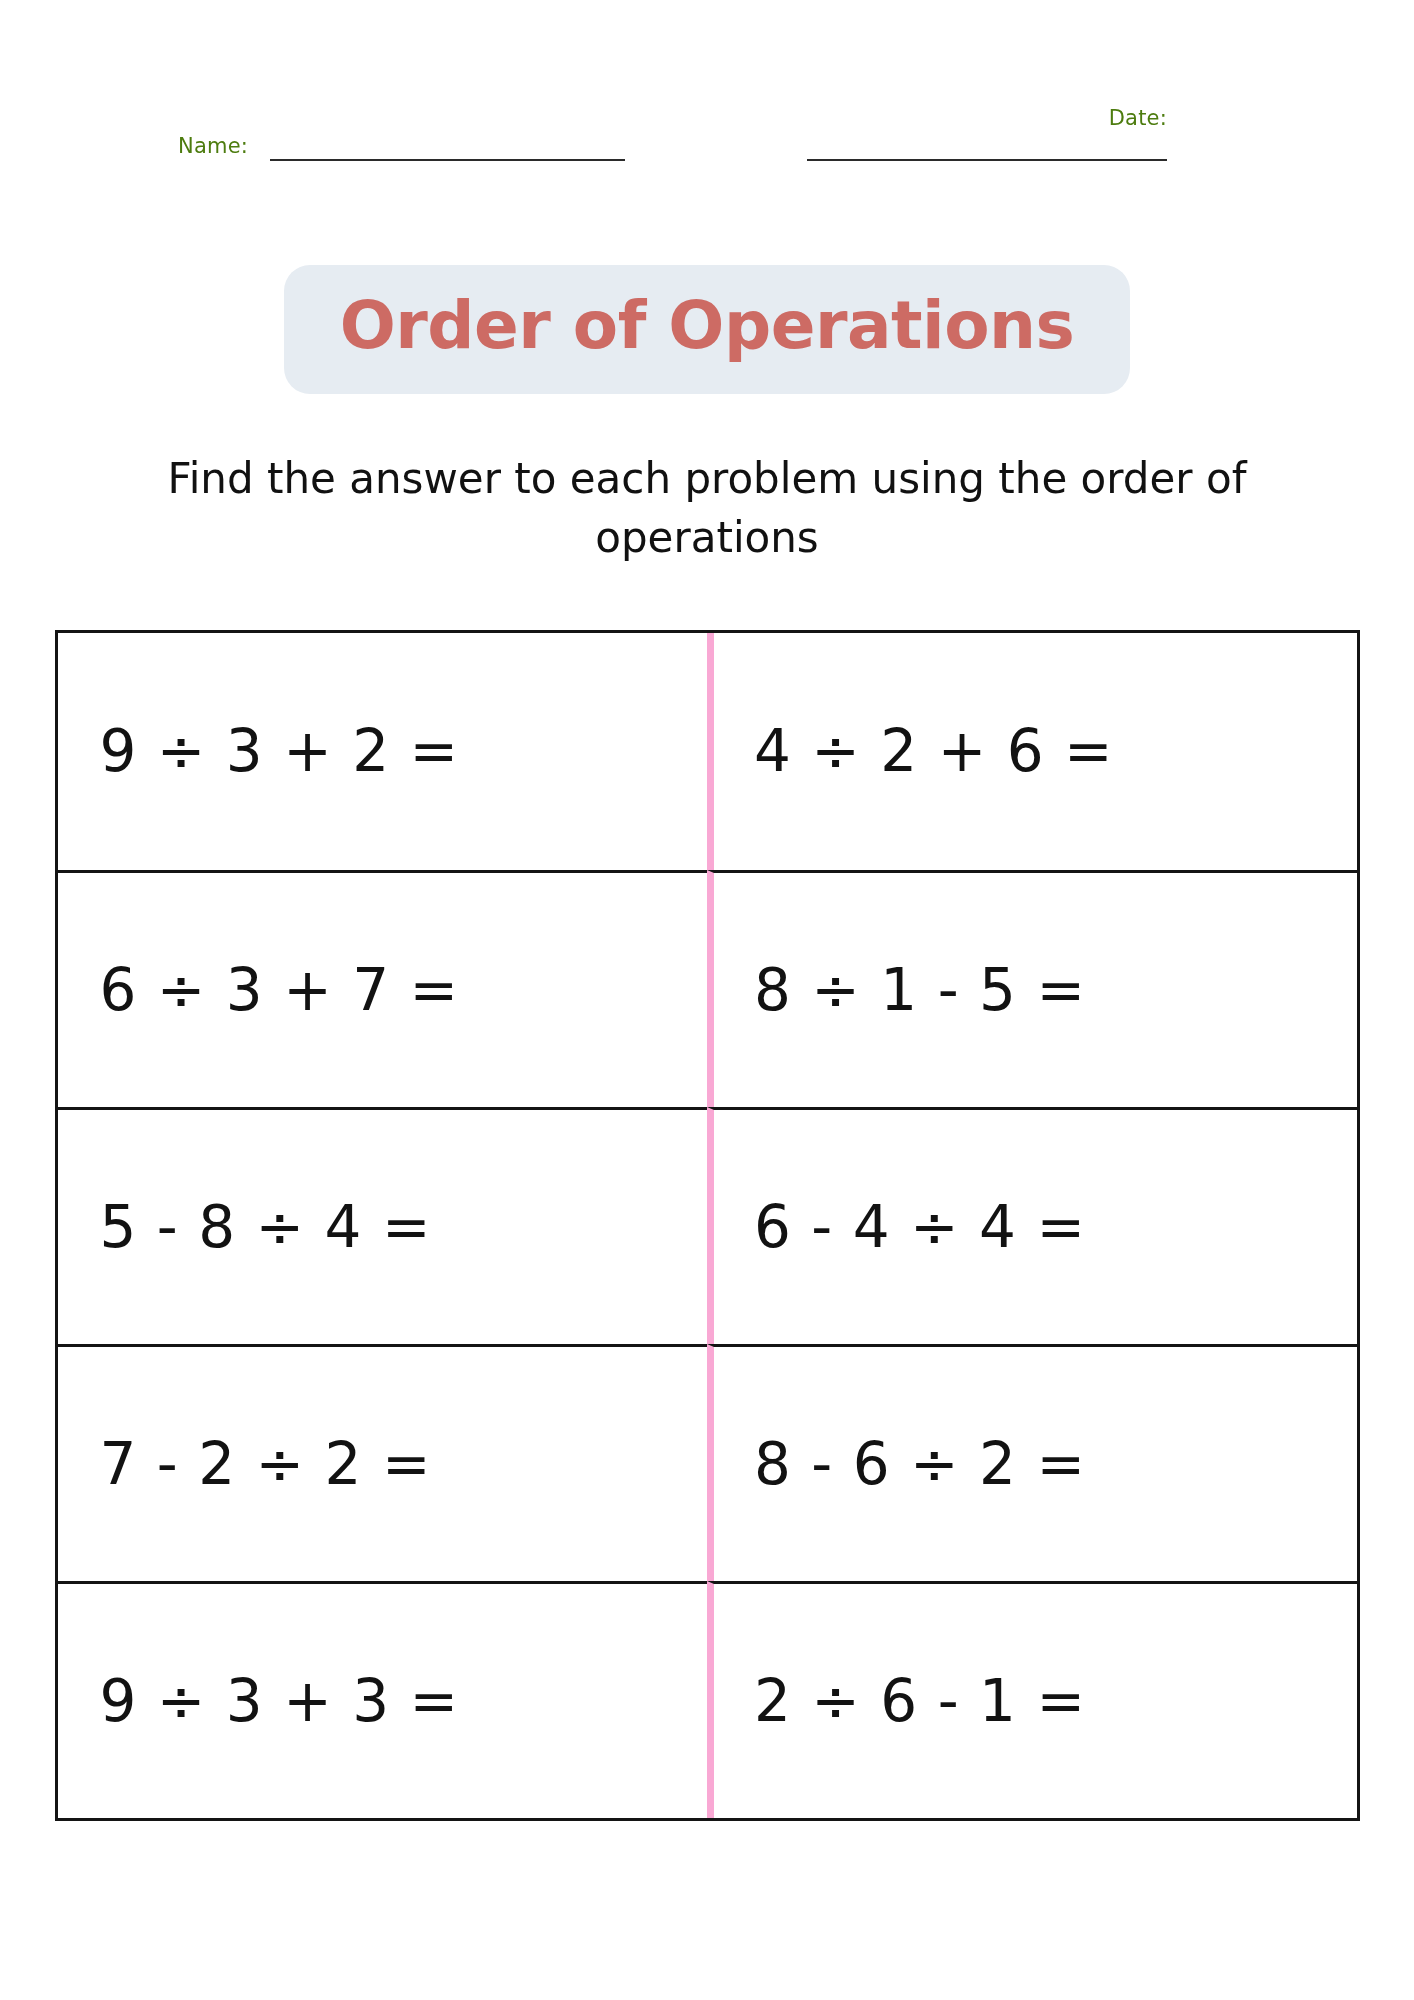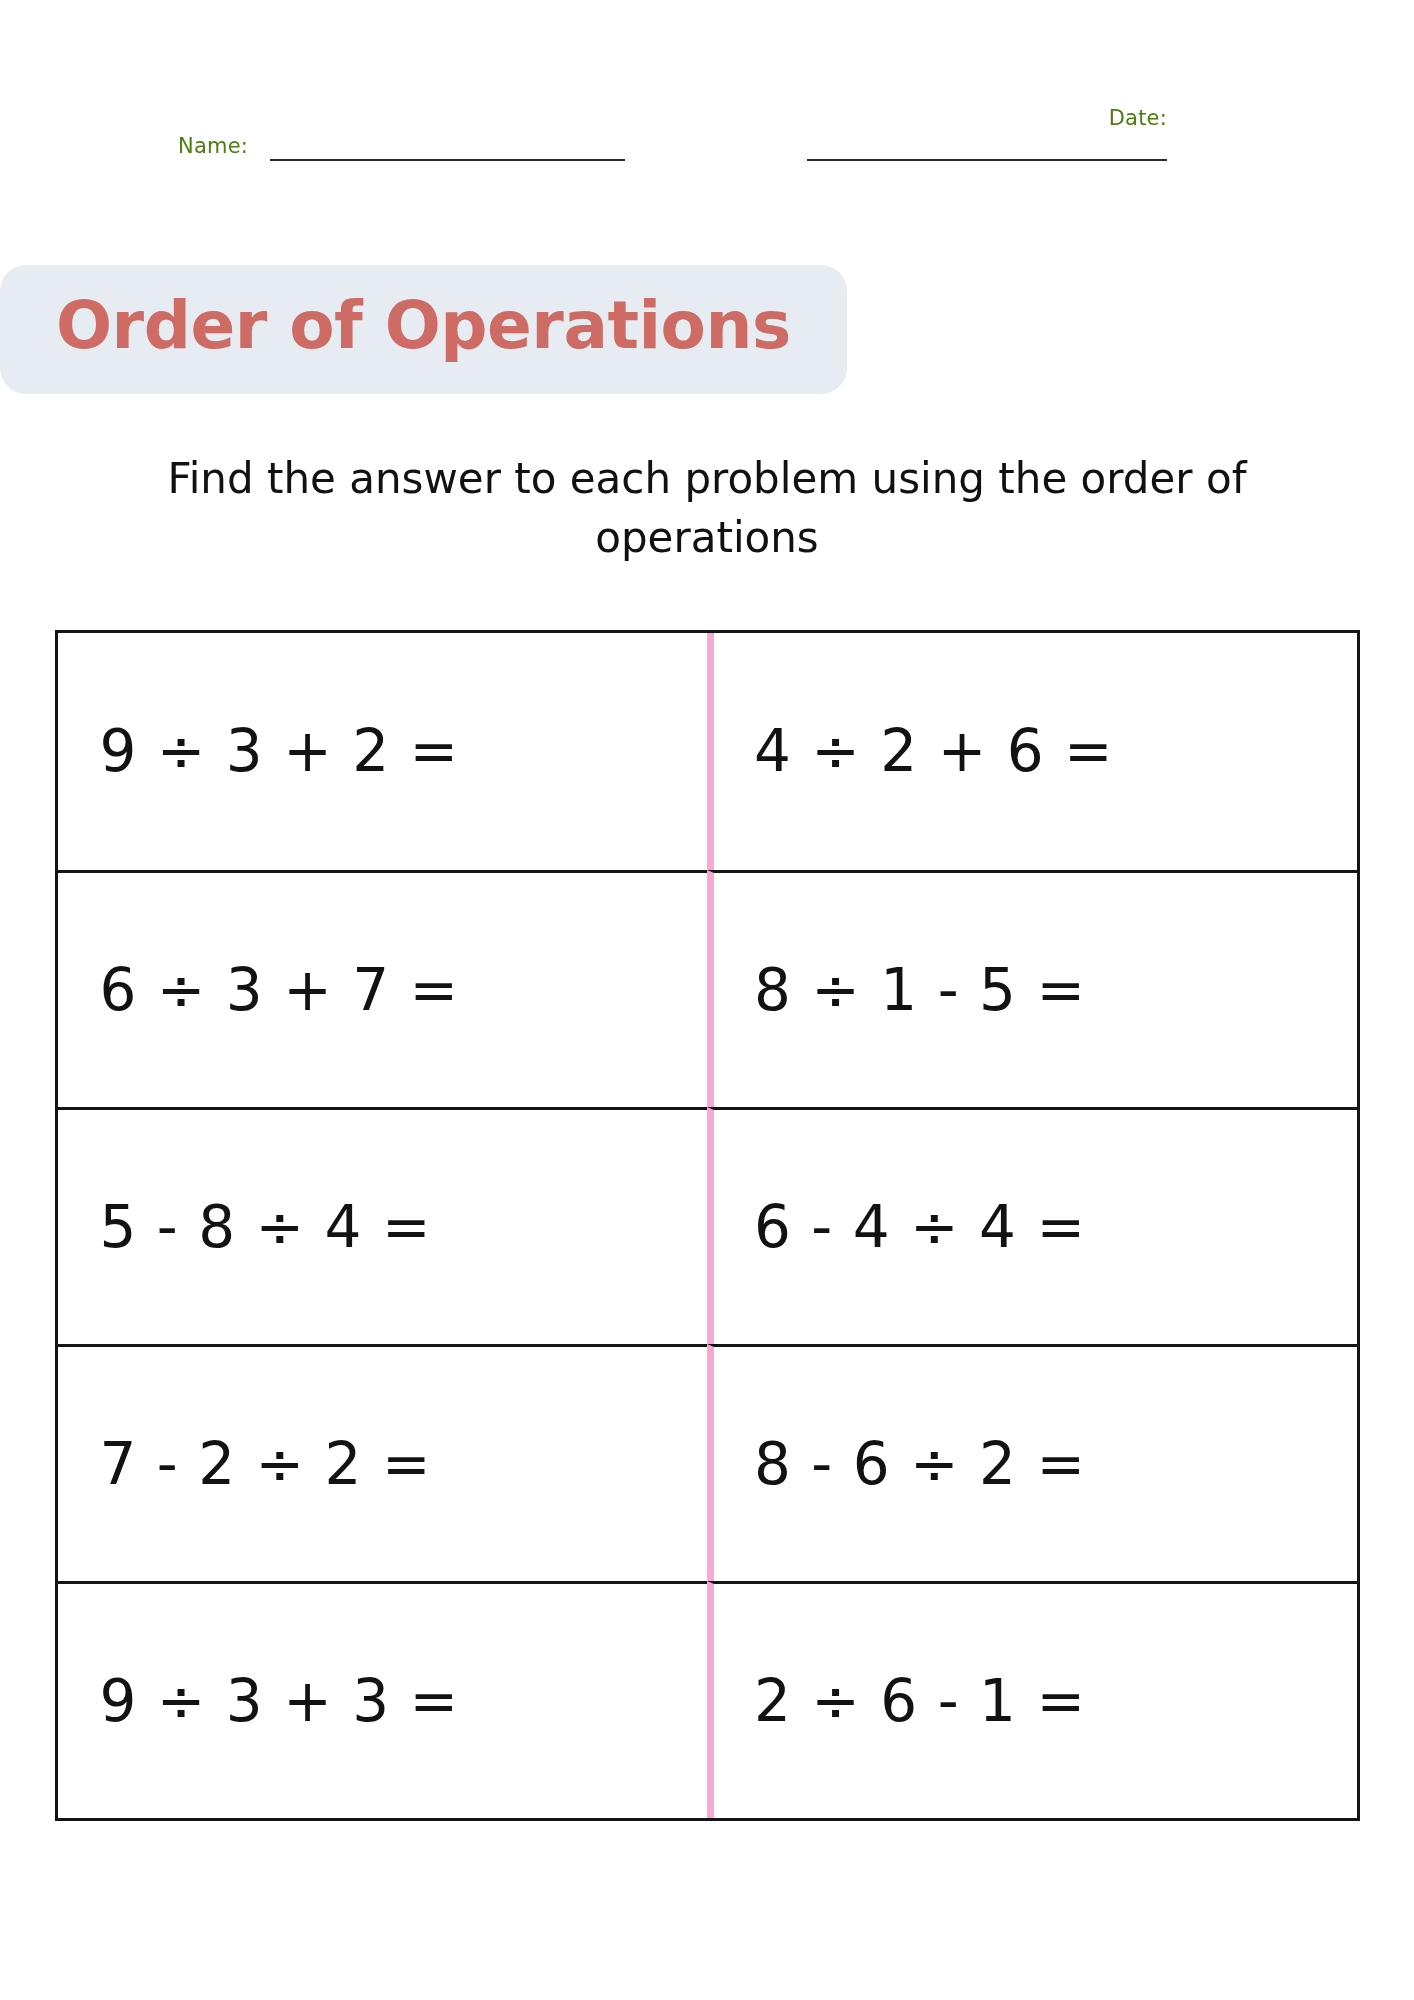--- a/index.html
+++ b/index.html
@@ -52,20 +52,21 @@
     border-bottom: 2px solid #2b2b2b;
     margin-left: 22px;
     height: 26px;
   }
   .meta-field.date .meta-line { width: 360px; }
 
   
   .title-wrap {
     margin-top: 104px;
     display: flex;
+    justify-content: center;
   }
   .title-badge {
     background: #e6ecf2;
     border-radius: 26px;
     padding: 26px 56px 34px 56px;
     min-width: 700px;
     text-align: center;
     box-sizing: border-box;
   }
   .title-text {

